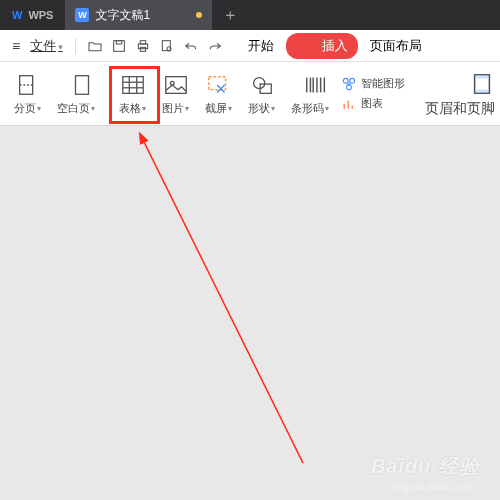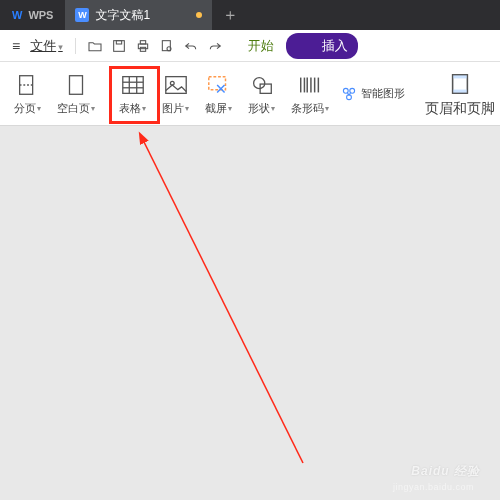--- a/index.html
+++ b/index.html
@@ -14,42 +14,42 @@
   .newtab { display: flex; align-items: center; justify-content: center; width: 34px; color: #aaa; font-size: 16px; }
 
   .menubar { height: 32px; background: #fff; border-bottom: 1px solid #e0e0e0; display: flex; align-items: center; padding: 0 8px; gap: 2px; }
   .hamburger { font-size: 14px; padding: 0 4px; color: #444; }
   .filemenu { font-size: 13px; color: #333; padding: 0 4px; text-decoration: underline; }
   .filemenu .chev { font-size: 9px; color: #888; margin-left: 2px; }
   .sep { width: 1px; height: 16px; background: #ddd; margin: 0 6px; }
   .qat-btn { width: 22px; height: 22px; display: flex; align-items: center; justify-content: center; color: #555; }
   .qat-btn svg { width: 16px; height: 16px; }
   .menutabs { display: flex; align-items: center; gap: 2px; margin-left: 10px; }
-  .menutab { font-size: 13px; color: #4d7c0f; padding: 4px 10px; }
-  .menutab.active { background: #4c1d95; color: #fff; border-radius: 12px; padding-left: 36px; }
+  .menutab { font-size: 13px; color: #000000; padding: 4px 10px; }
+  .menutab.active { background: #ef4444; color: #fff; border-radius: 12px; padding-left: 36px; }
 
   .ribbon { height: 64px; background: #fff; border-bottom: 1px solid #d8d8d8; display: flex; align-items: center; padding: 4px 10px; gap: 8px; }
-  .rgroup { display: flex; flex-direction: column; align-items: center; gap: 2px; padding: 2px 4px; }
+  .rgroup { display: flex; flex-direction: column; align-items: flex-end; gap: 2px; padding: 2px 4px; }
   .ricon { height: 28px; display: flex; align-items: center; justify-content: center; }
   .ricon svg { width: 26px; height: 24px; }
   .rlabel { font-size: 11px; color: #444; display: flex; align-items: center; gap: 1px; white-space: nowrap; }
   .rlabel .chev { font-size: 8px; color: #888; }
   .rsep { width: 1px; height: 44px; background: #eee; }
   .ribbon-wide .rlabel { font-size: 14px; }
   .rpair { display: flex; flex-direction: column; gap: 4px; justify-content: flex-start; }
   .rpair-row { display: flex; align-items: center; gap: 4px; font-size: 11px; color: #444; white-space: nowrap; }
   .rpair-row svg { width: 16px; height: 16px; }
 
   .redbox { position: absolute; border: 3px solid #ff2a1a; left: 109px; top: 66px; width: 51px; height: 58px; pointer-events: none; }
 
   .arrow-svg { position: absolute; left: 0; top: 0; width: 500px; height: 500px; pointer-events: none; }
 
   .workspace { position: absolute; left: 0; right: 0; top: 126px; bottom: 0; background: #e8e8e8; }
 
-  .watermark { position: absolute; right: 20px; bottom: 20px; color: rgba(255,255,255,0.75); font-size: 12px; font-weight: bold; letter-spacing: 1px; font-style: italic; text-shadow: 0 0 2px rgba(0,0,0,0.15); }
+  .watermark { position: absolute; right: 20px; bottom: 20px; color: rgba(255,255,255,0.75); font-size: 20px; font-weight: bold; letter-spacing: 1px; font-style: italic; text-shadow: 0 0 2px rgba(0,0,0,0.15); }
   .watermark-sub { position: absolute; right: 26px; bottom: 8px; color: rgba(255,255,255,0.55); font-size: 9px; letter-spacing: 0.5px; }
 </style>
 </head>
 <body>
 
 <div class="titlebar">
   <div class="app-brand">
     <span class="brand-logo">W</span>
     <span>WPS</span>
   </div>
@@ -99,20 +99,21 @@
   </span>
   <span class="qat-btn">
     <svg viewBox="0 0 24 24" fill="none" stroke="#555" stroke-width="1.6">
         <path d="M15 8l5 4-5 4M20 12H10a5 5 0 00-5 5"></path>
       </svg>
   </span>
 
   <div class="menutabs">
     <span class="menutab">开始</span>
     <span class="menutab active">插入</span>
+    <span class="menutab">页面布局</span>
   </div>
 </div>
 
 <div class="ribbon">
 
   <div class="rgroup">
     <span class="ricon">
       <svg viewBox="0 0 28 24" fill="none" stroke="#555" stroke-width="1.4">
           <rect x="5" y="2" width="14" height="20"></rect>
           <line x1="5" y1="12" x2="19" y2="12" stroke-dasharray="2 2"></line>
@@ -215,20 +216,28 @@
     <div class="rpair-row">
       <svg viewBox="0 0 20 20" fill="none" stroke="#4a8eff" stroke-width="1.4">
           <circle cx="6" cy="6" r="3"></circle>
           <circle cx="14" cy="6" r="3"></circle>
           <circle cx="10" cy="14" r="3"></circle>
           <line x1="8" y1="8" x2="10" y2="12"></line>
           <line x1="12" y1="8" x2="10" y2="12"></line>
         </svg>
       <span>智能图形</span>
     </div>
+    <div class="rpair-row">
+      <svg viewBox="0 0 20 20" fill="none" stroke="#ff7a4d" stroke-width="1.6">
+          <line x1="4" y1="16" x2="4" y2="10"></line>
+          <line x1="9" y1="16" x2="9" y2="6"></line>
+          <line x1="14" y1="16" x2="14" y2="12"></line>
+        </svg>
+      <span>图表</span>
+    </div>
   </div>
 
   <div class="rsep"></div>
 
   <div class="rgroup ribbon-wide">
     <span class="ricon">
       <svg viewBox="0 0 28 24" fill="none" stroke="#555" stroke-width="1.4">
           <rect x="6" y="2" width="16" height="20"></rect>
           <rect x="6" y="2" width="16" height="4" fill="#cde3ff" stroke="none"></rect>
           <rect x="6" y="18" width="16" height="4" fill="#cde3ff" stroke="none"></rect>

